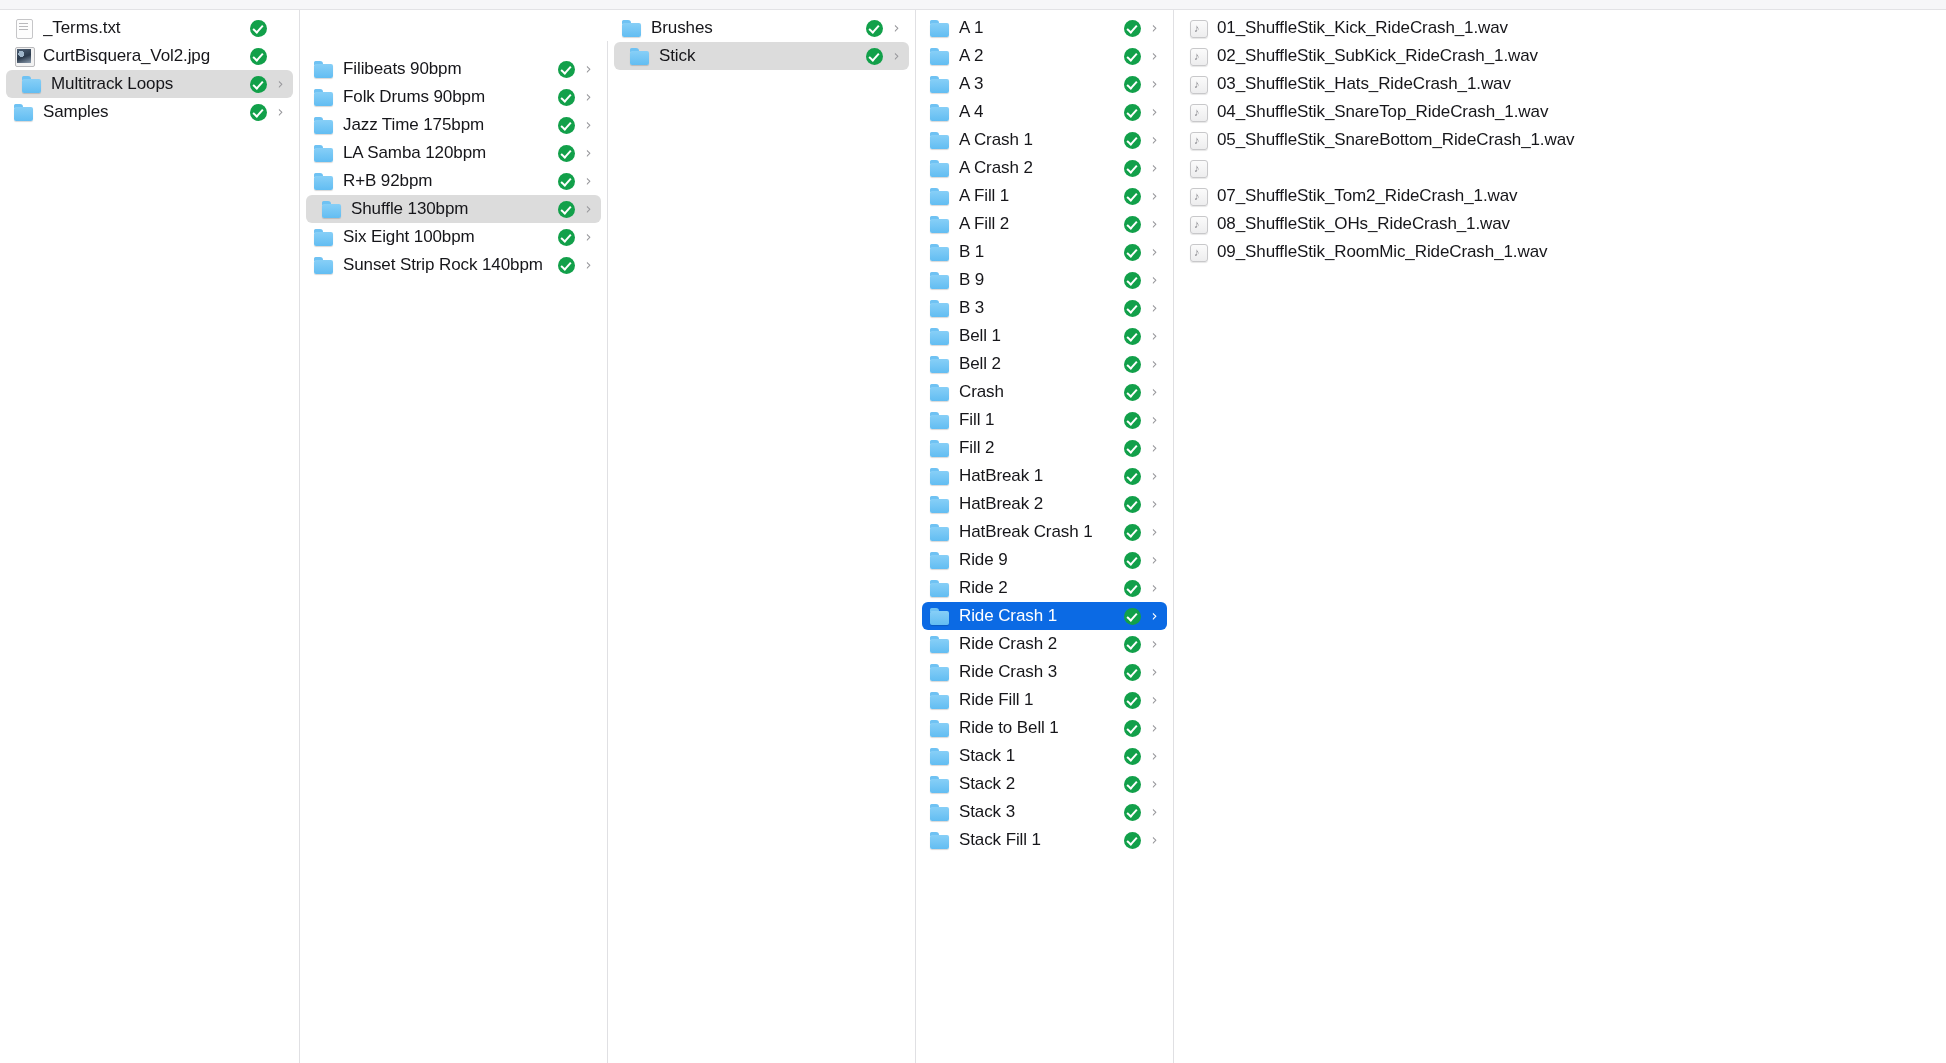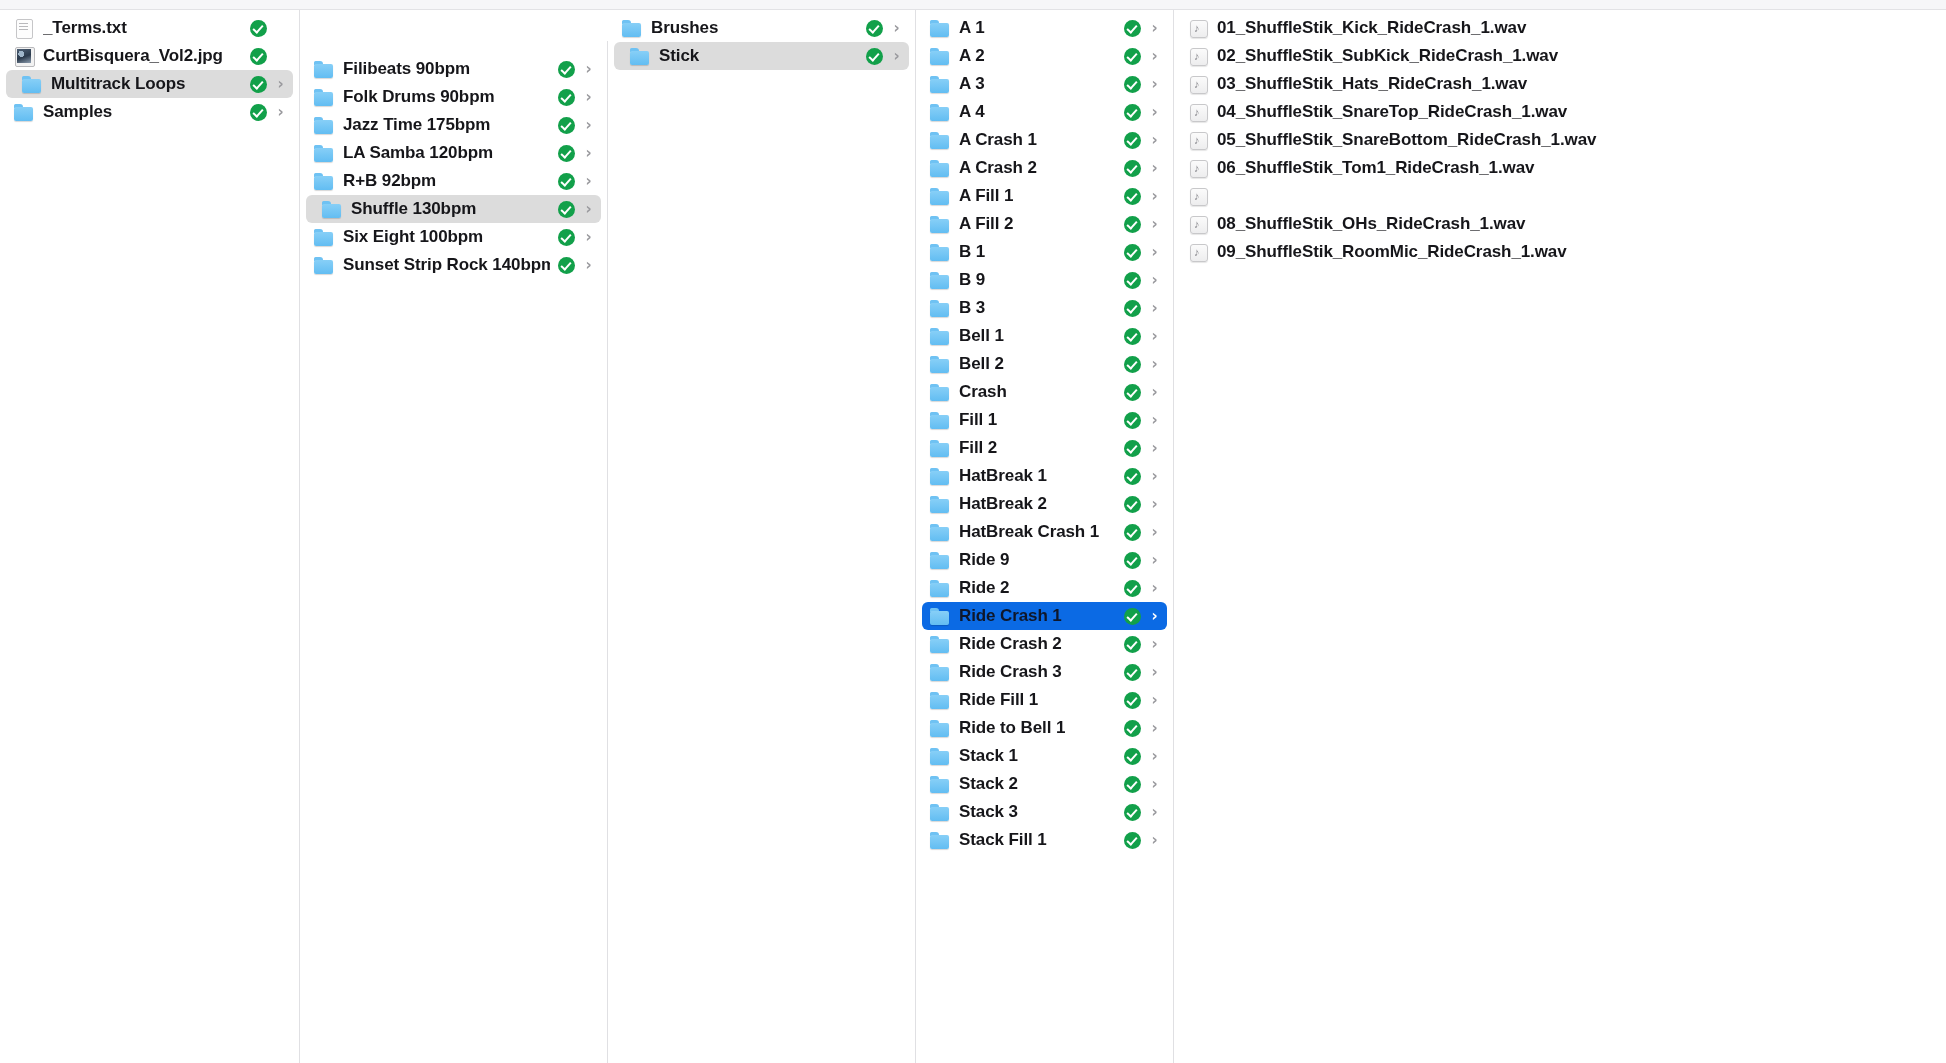--- a/index.html
+++ b/index.html
@@ -54,26 +54,25 @@
   .row {
     position: relative;
     display: flex;
     align-items: center;
     height: 28px;
     margin: 0 6px 0 6px;
     padding: 0 6px 0 8px;
     border-radius: 6px;
     white-space: nowrap;
     cursor: default;
-    font-weight: bold;
   }
 
   .row.inactive-selected { background: #dcdcdc; padding-left: 16px; }
   .row.active-selected   { background: #0b6ae4; }
-  .row.active-selected .row-label { color: #0f172a; }
+  .row.active-selected .row-label { color: #ffffff; }
   .row.active-selected .chevron   { color: #ffffff; }
 
   
   .icon {
     flex: 0 0 auto;
     width: 20px;
     height: 18px;
     margin-right: 9px;
     position: relative;
     display: inline-block;
@@ -621,30 +620,30 @@
         <span class="row-label">05_ShuffleStik_SnareBottom_RideCrash_1.wav</span>
         <span class="trail">
           <span class="badge-check hidden"></span>
           <span class="chevron hidden">›</span>
         </span>
       </div>
       <div class="row">
         <span class="icon icon-audio">
           <span class="note">♪</span>
         </span>
-        <span class="row-label">06_ShuffleStik_Tom1_RideCrash_1.wav</span>
-        <span class="trail">
-          <span class="badge-check hidden"></span>
-          <span class="chevron hidden">›</span>
-        </span>
-      </div>
-      <div class="row">
-        <span class="icon icon-audio">
-          <span class="note">♪</span>
-        </span>
+        <span class="trail">
+          <span class="badge-check hidden"></span>
+          <span class="chevron hidden">›</span>
+        </span>
+      </div>
+      <div class="row">
+        <span class="icon icon-audio">
+          <span class="note">♪</span>
+        </span>
+        <span class="row-label">07_ShuffleStik_Tom2_RideCrash_1.wav</span>
         <span class="trail">
           <span class="badge-check hidden"></span>
           <span class="chevron hidden">›</span>
         </span>
       </div>
       <div class="row">
         <span class="icon icon-audio">
           <span class="note">♪</span>
         </span>
         <span class="row-label">08_ShuffleStik_OHs_RideCrash_1.wav</span>

